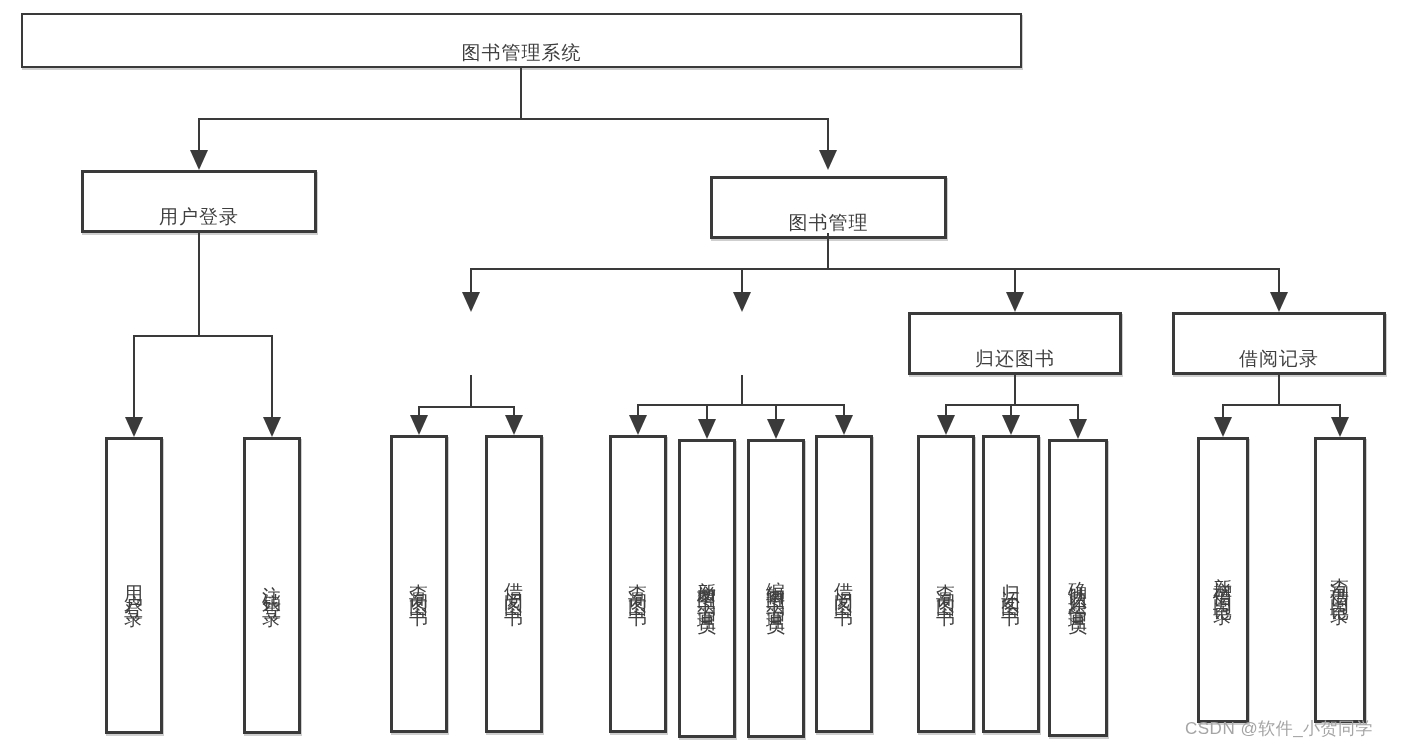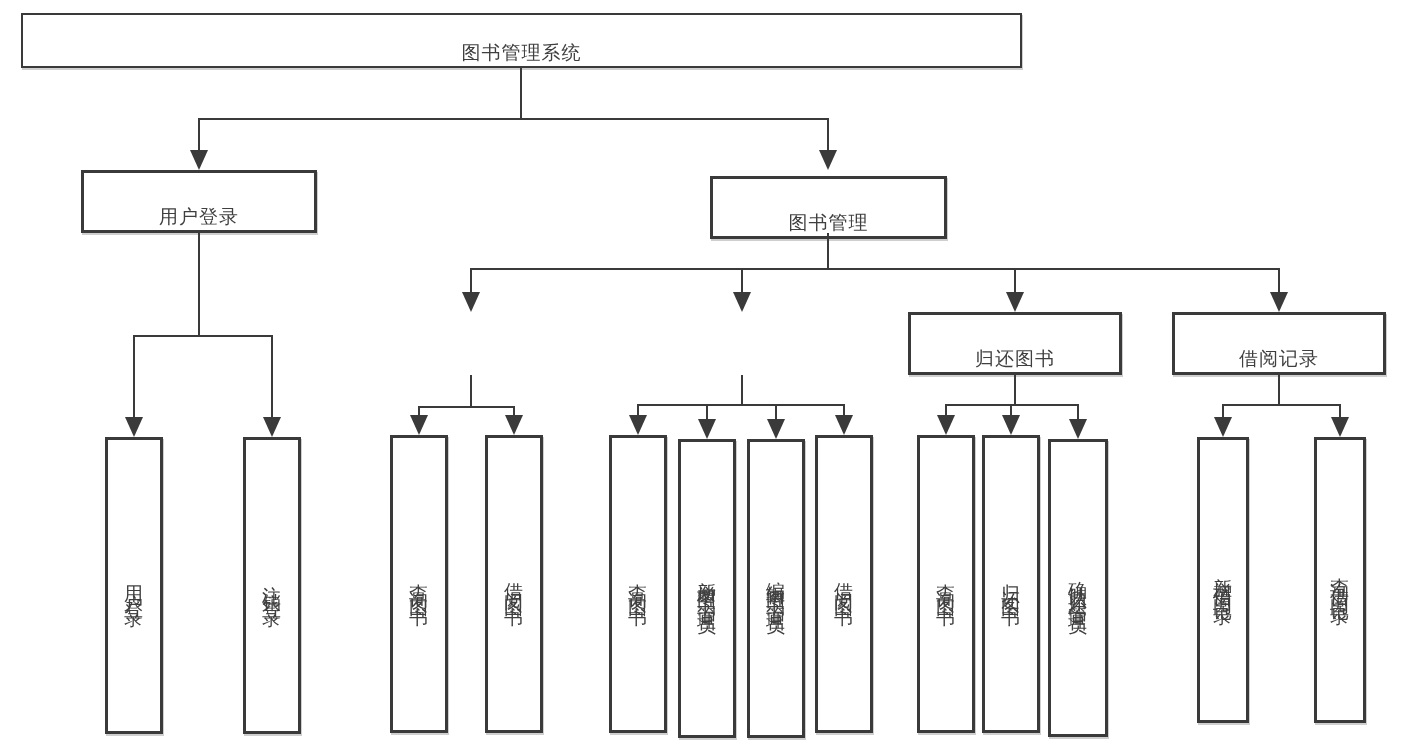--- a/index.html
+++ b/index.html
@@ -167,14 +167,15 @@
     <span class="vt" style="letter-spacing:5px">确认归还（管理员）</span>
   </div>
 
   <div class="leaf" style="left:1197px;top:437px;width:52px;height:286px">
     <span class="vt" style="letter-spacing:6px">新增借阅记录</span>
   </div>
   <div class="leaf" style="left:1314px;top:437px;width:52px;height:286px">
     <span class="vt" style="letter-spacing:6px">查询借阅记录</span>
   </div>
 
+  <div class="watermark">CSDN @软件_小贺同学</div>
 
 </div>
 
 </body></html>

